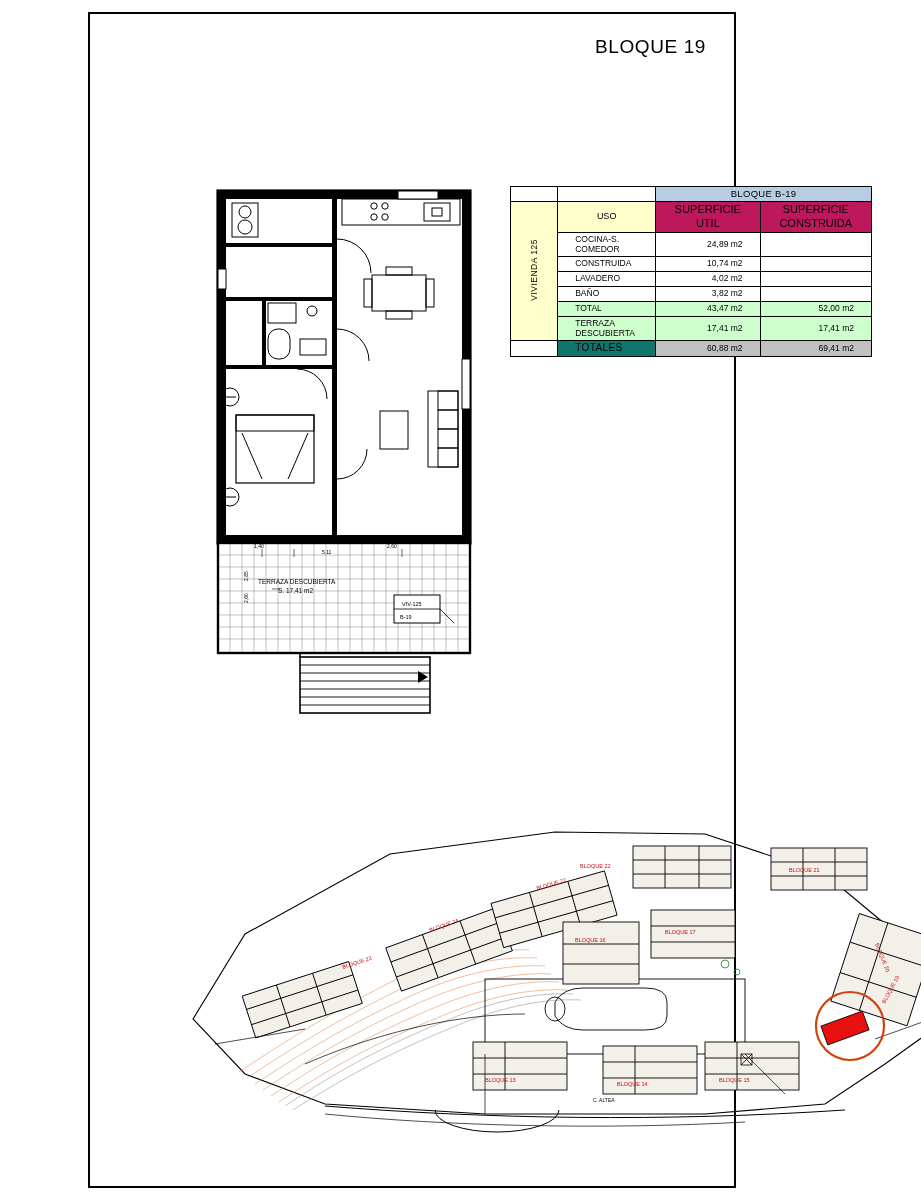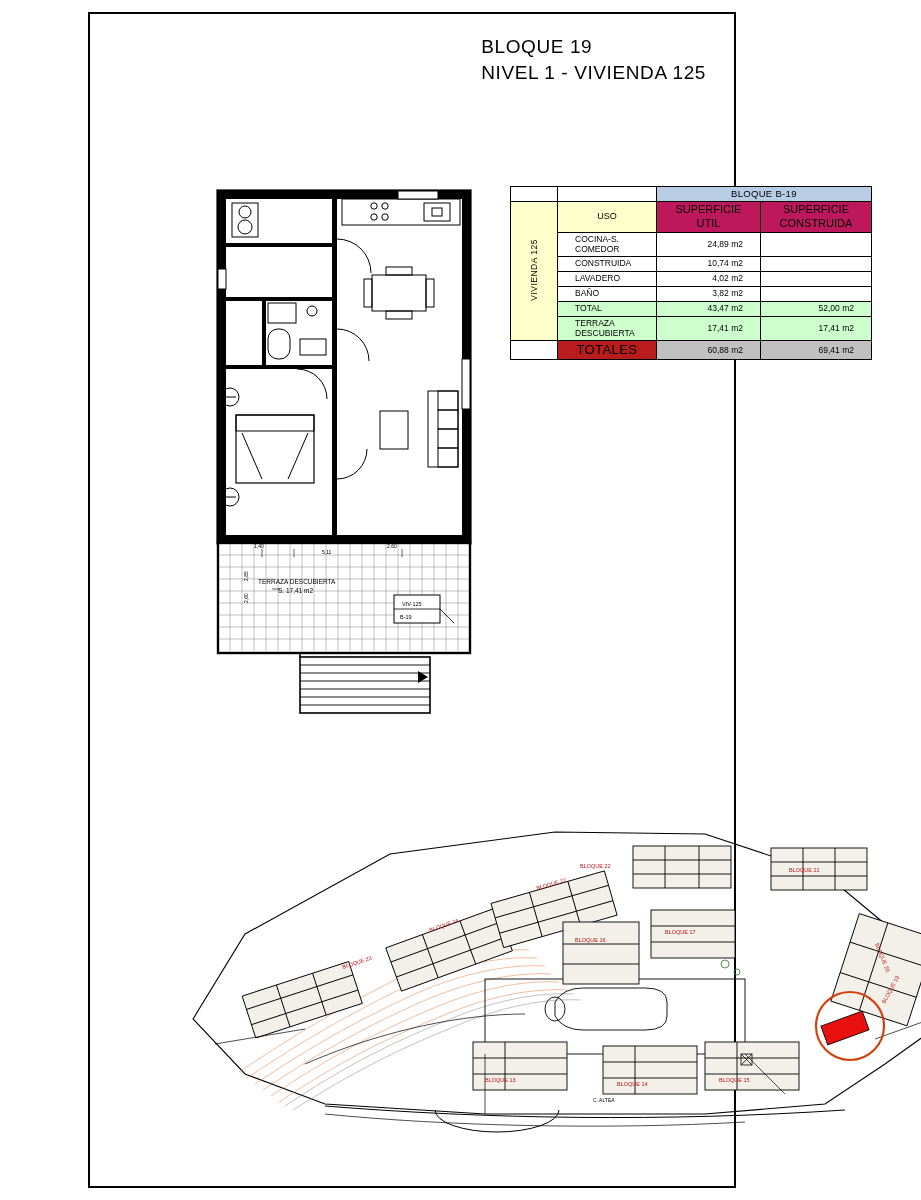--- a/index.html
+++ b/index.html
@@ -110,24 +110,24 @@
   .row-val {
     background: #fff;
     text-align: right;
     padding-right: 8px;
     font-size: 8.5px;
     width: 100px;
   }
   .row-val.green { background: #ccffcc; }
   .row-val.empty { background: #fff; }
   .tot-label {
-    background: #b91c1c;
-    text-align: center;
-    font-weight: bold;
-    font-size: 13px;
+    background: #0f766e;
+    text-align: left;
+    font-weight: bold;
+    font-size: 10px;
     letter-spacing: .4px;
   }
   .tot-val {
     background: #c0c0c0;
     text-align: right;
     padding-right: 8px;
     font-weight: bold;
     font-size: 8.5px;
   }
 
@@ -140,21 +140,20 @@
   .site svg { display:block; }
 </style>
 </head>
 <body>
 
 <div id="sheet">
   <div class="frame">
 
     <div class="title-block">
       <div class="title-line1">BLOQUE 19</div>
-      <div class="title-line2">NIVEL 1 - VIVIENDA 125</div>
     </div>
 
     <div class="plan">
       <svg width="290" height="540" viewBox="0 0 290 540" xmlns="http://www.w3.org/2000/svg">
         <g stroke="#000" fill="none">
 
           <rect x="16" y="12" width="252" height="352" stroke-width="3.2" fill="#fff"></rect>
           <rect x="22" y="18" width="240" height="340" stroke-width="1" fill="none"></rect>
 
           <rect x="16" y="12" width="252" height="8" fill="#000" stroke="none"></rect>

